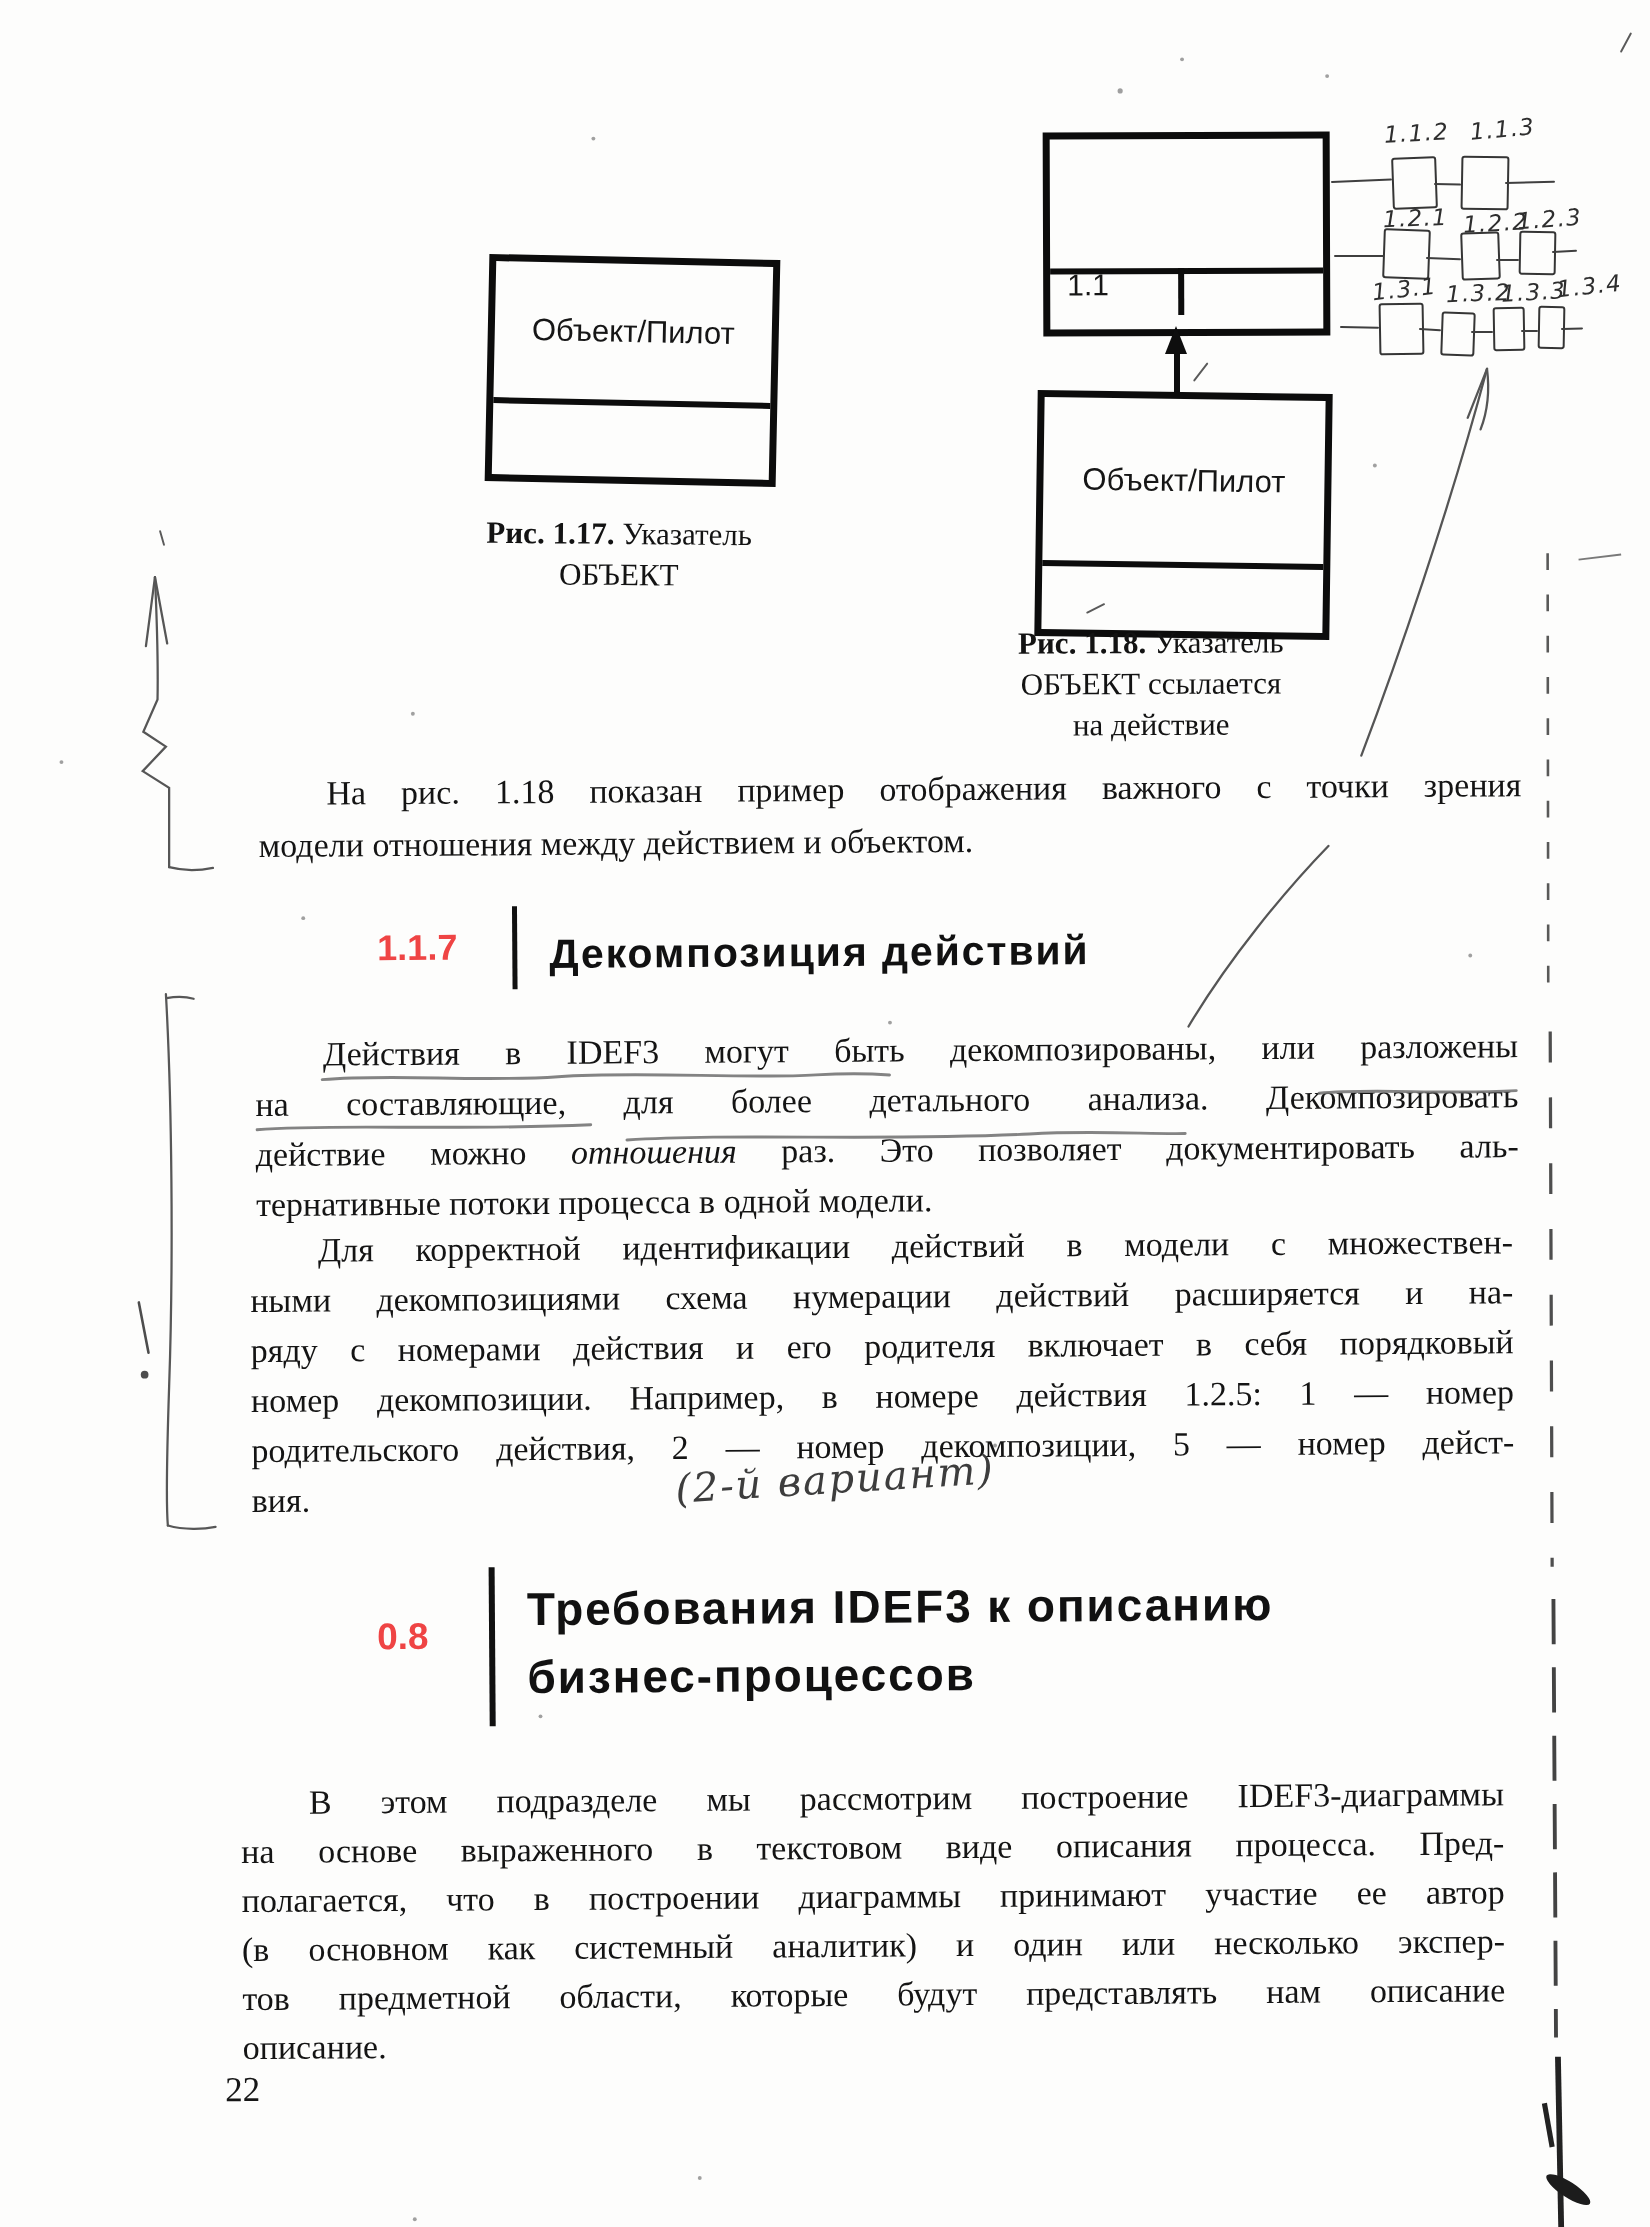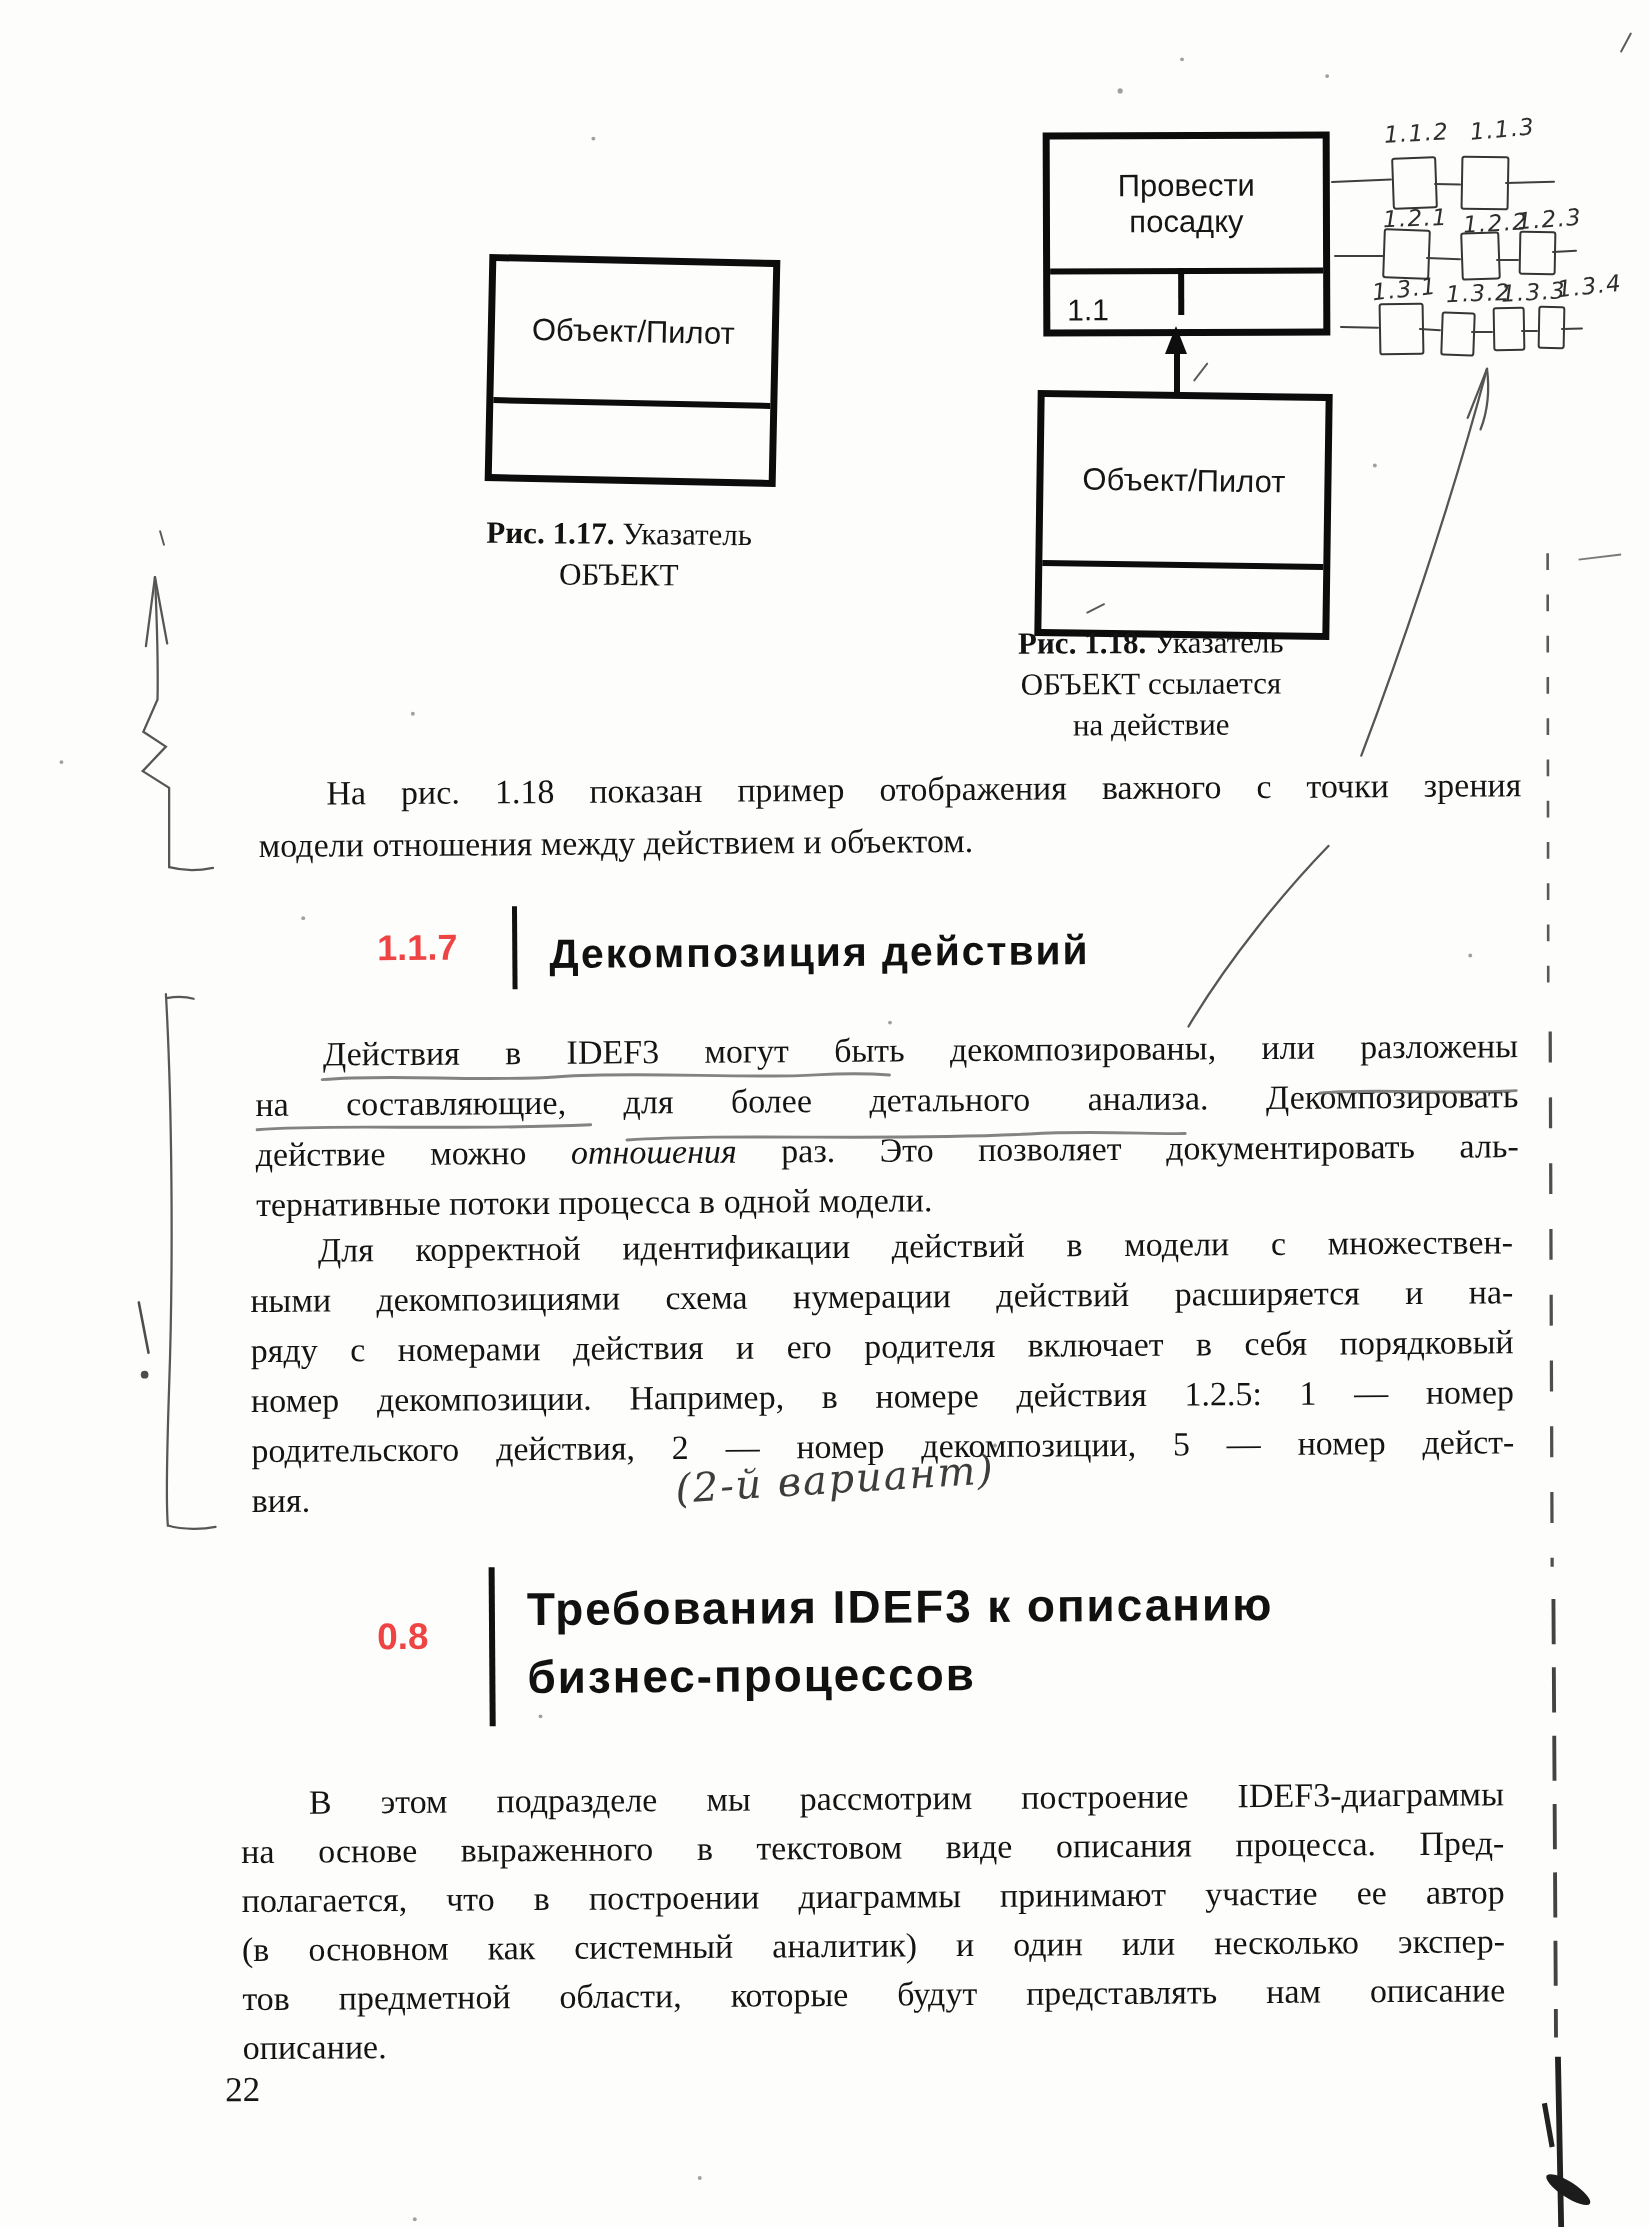--- a/index.html
+++ b/index.html
@@ -65,27 +65,23 @@
   <div class="fbox fig17">
     <div class="fname" style="top:0;height:136px;">Объект/Пилот</div>
     <div class="hdiv" style="top:136px;"></div>
   </div>
   <div class="caption cap17">
     <div><span class="cap-bold">Рис. 1.17.</span> <span>Указатель</span></div>
     <div>ОБЪЕКТ</div>
   </div>
 
   <div class="fbox fig18top">
-    <div class="fname" style="top:0;height:129px;flex-direction:column;">
-      <div>Провести</div>
-      <div>посадку</div>
-    </div>
     <div class="hdiv" style="top:129px;"></div>
     <div class="vdiv" style="left:128px;top:129px;height:47px;"></div>
-    <div class="fnum" style="left:17px;top:154px;">1.1</div>
+    <div class="fnum" style="left:17px;top:129px;">1.1</div>
   </div>
   <div class="arrowhead"></div>
   <div class="arrowshaft"></div>
   <div class="fbox fig18bot">
     <div class="fname" style="top:0;height:163px;">Объект/Пилот</div>
     <div class="hdiv" style="top:163px;"></div>
   </div>
   <div class="caption cap18">
     <div><span class="cap-bold">Рис. 1.18.</span> <span>Указатель</span></div>
     <div>ОБЪЕКТ ссылается</div>

